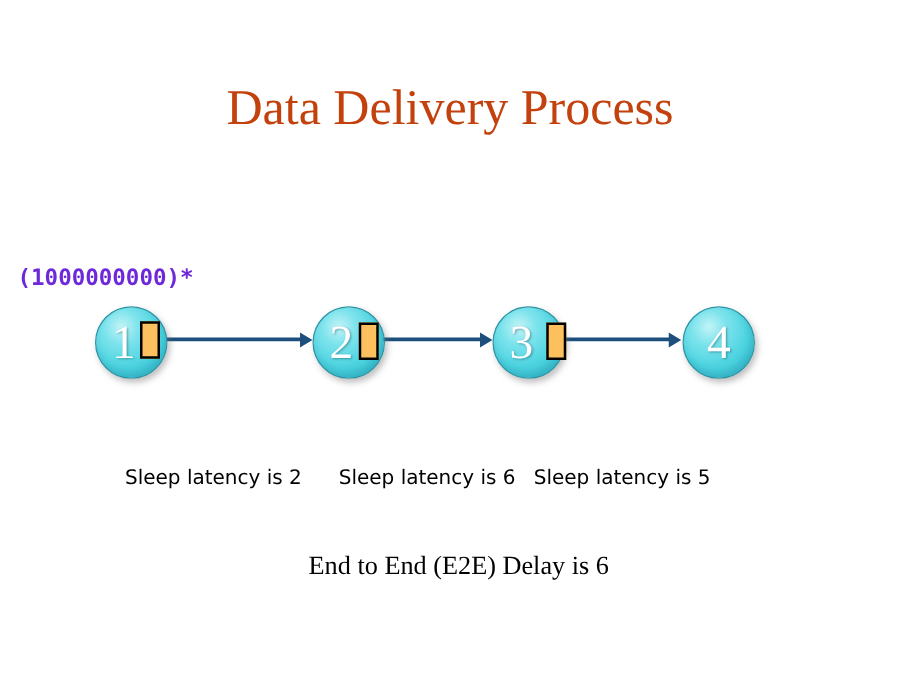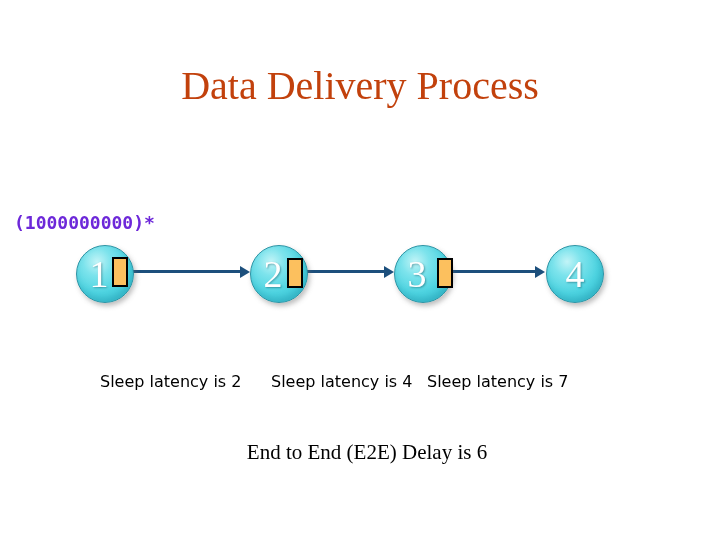--- a/index.html
+++ b/index.html
@@ -164,18 +164,18 @@
   </div>
   <div class="node node-4">
     <span class="node-num">4</span>
   </div>
 
   <div class="buffer buffer-1"></div>
   <div class="buffer buffer-2"></div>
   <div class="buffer buffer-3"></div>
 
   <div class="latency-label latency-1">Sleep latency is 2</div>
-  <div class="latency-label latency-2">Sleep latency is 4</div>
-  <div class="latency-label latency-3">Sleep latency is 7</div>
+  <div class="latency-label latency-2">Sleep latency is 6</div>
+  <div class="latency-label latency-3">Sleep latency is 5</div>
 
   <div class="footer">End to End (E2E) Delay is 6</div>
 
 </div>
 
 </body></html>

